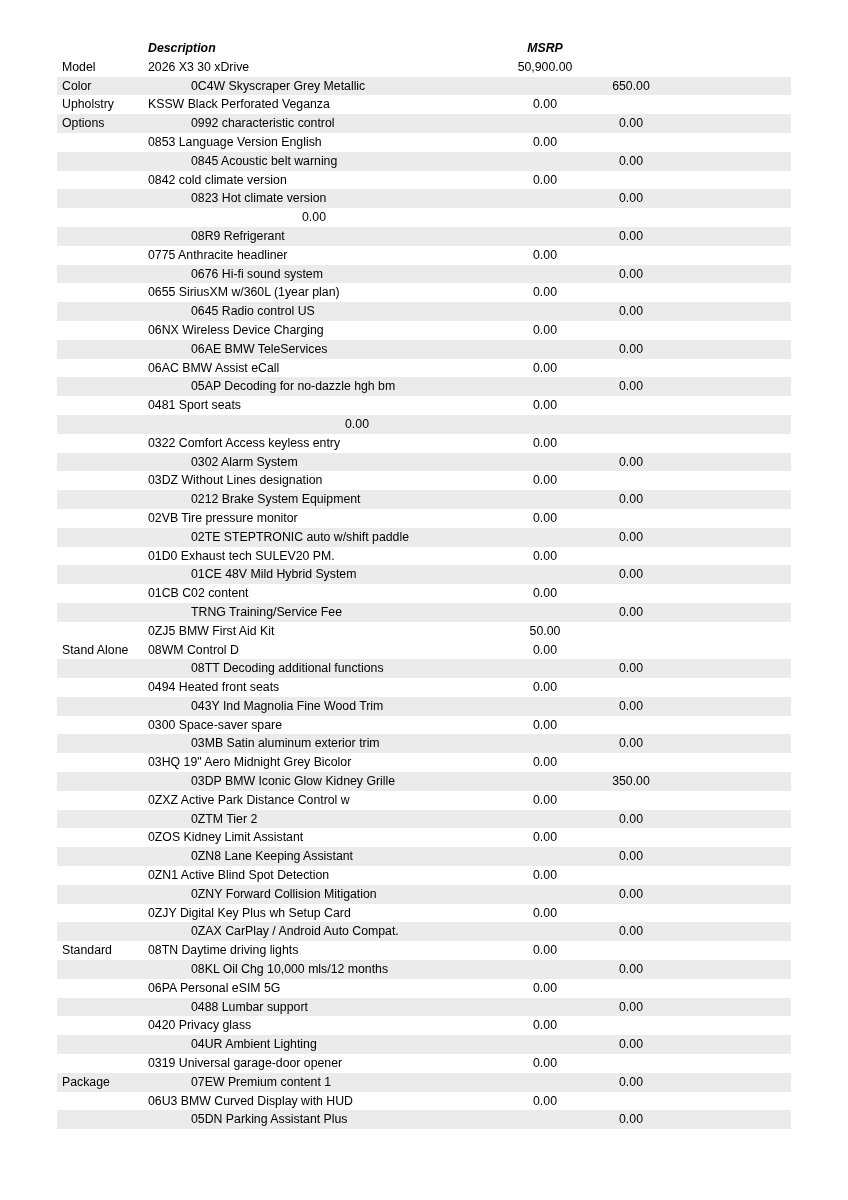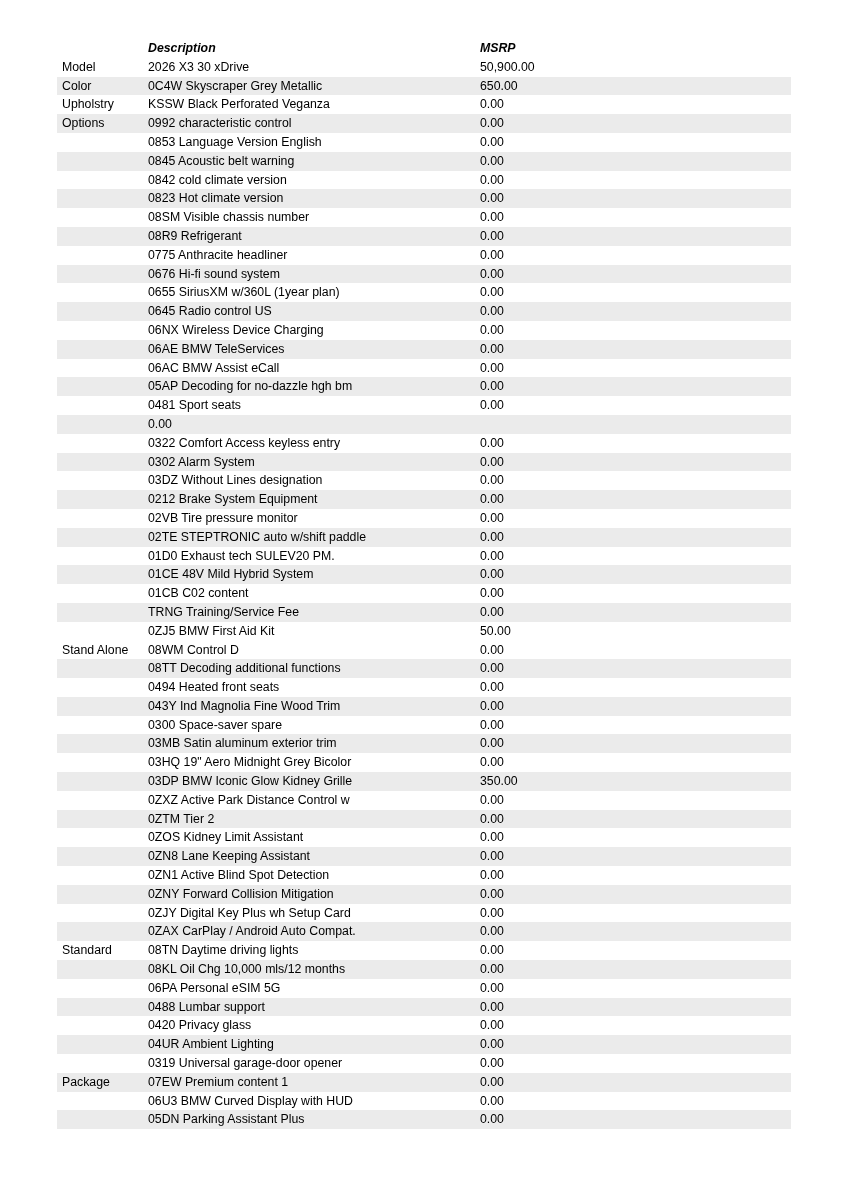--- a/index.html
+++ b/index.html
@@ -20,27 +20,28 @@
   .row {
     display: grid;
     grid-template-columns: 91px 332px 130px 181px;
     height: 18.8px;
     line-height: 18.8px;
     font-size: 12.3px;
     white-space: nowrap;
   }
   .row.striped {
     background: var(--stripe, #ebebeb);
+    gap: 43px;
   }
   .cell {
     overflow: hidden;
   }
   .cell.cat  { padding-left: 5px; }
   .cell.desc { }
-  .cell.msrp { text-align: left; }
+  .cell.msrp { text-align: center; }
   .cell.fill { }
   .header-row .desc,
   .header-row .msrp {
     font-weight: bold;
     font-style: italic;
   }
 </style>
 </head>
 <body style="background: rgb(255, 255, 255); color: rgb(0, 0, 0);">
 
@@ -103,21 +104,20 @@
 
   <div class="row striped">
     <div class="cell cat"></div>
     <div class="cell desc">0823 Hot climate version</div>
     <div class="cell msrp">0.00</div>
     <div class="cell fill"></div>
   </div>
 
   <div class="row">
     <div class="cell cat"></div>
-    <div class="cell desc">08SM Visible chassis number</div>
     <div class="cell msrp">0.00</div>
     <div class="cell fill"></div>
   </div>
 
   <div class="row striped">
     <div class="cell cat"></div>
     <div class="cell desc">08R9 Refrigerant</div>
     <div class="cell msrp">0.00</div>
     <div class="cell fill"></div>
   </div>

